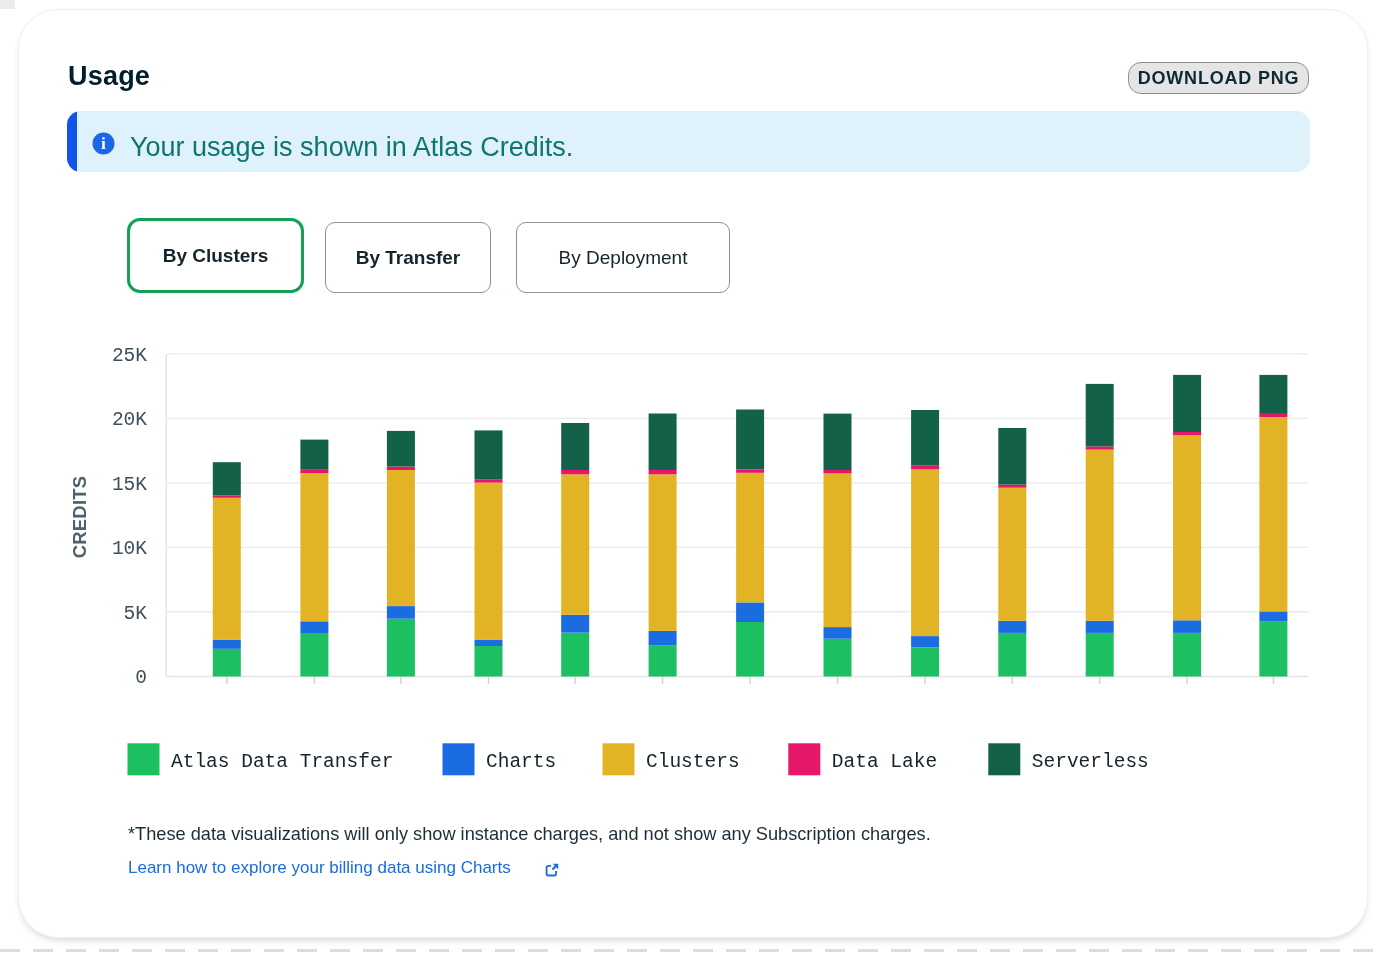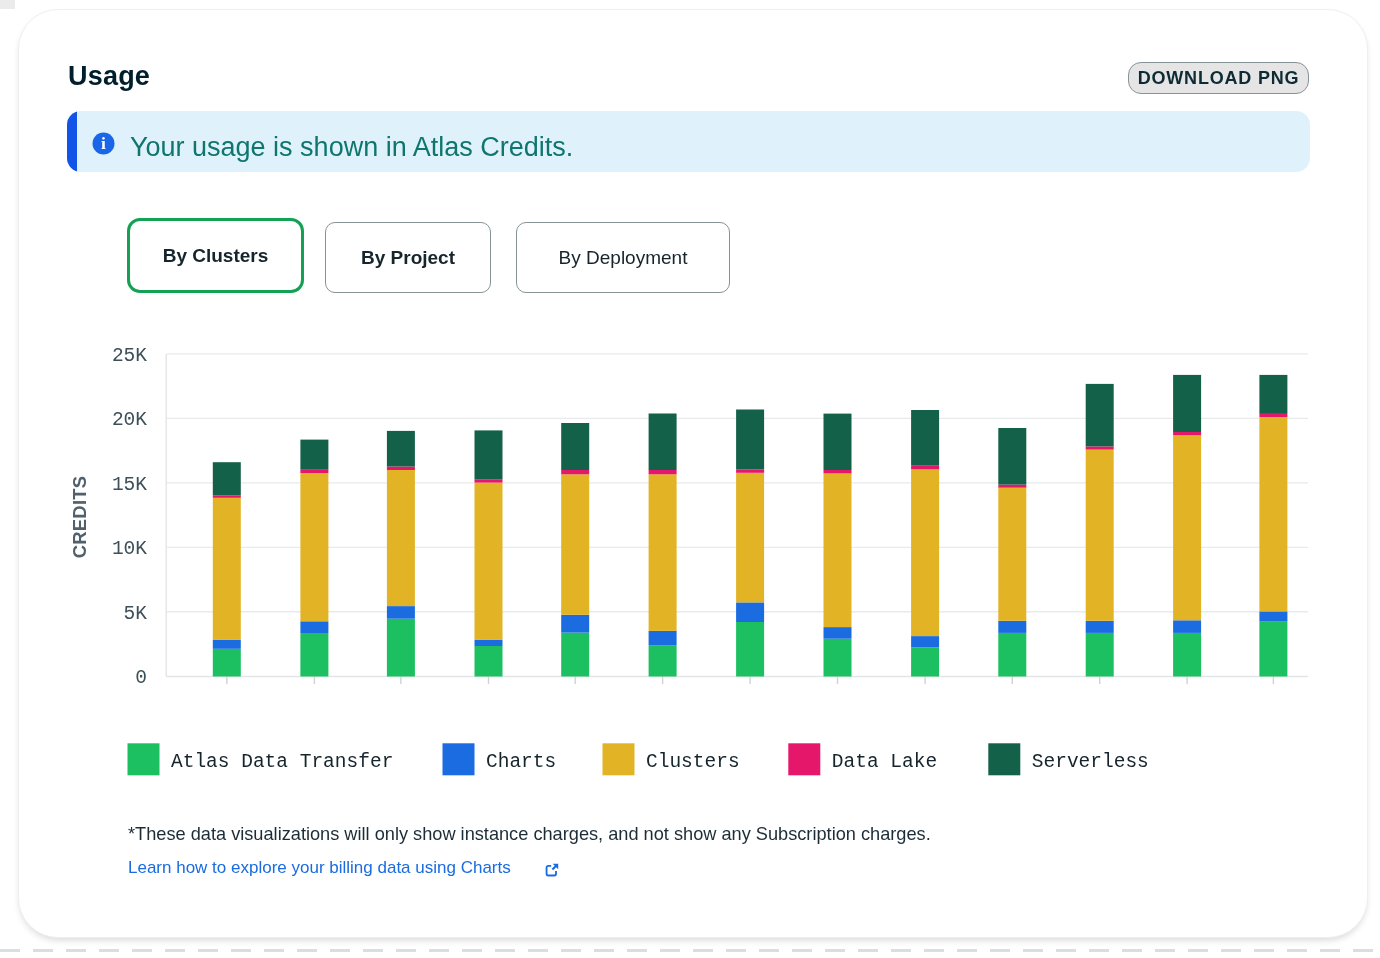--- a/index.html
+++ b/index.html
@@ -31,21 +31,21 @@
   <circle cx="11.5" cy="11.5" r="11" fill="#1A66E8"></circle>
   <text x="11.5" y="17.2" text-anchor="middle" font-family="Liberation Serif, serif" font-weight="bold" font-size="17.5" fill="#fff">i</text>
 </svg>
 <div class="abs" style="left:130px;top:132px;font-size:27px;color:#0f766e;text-align:right;">Your usage is shown in Atlas Credits.</div>
 
 <div class="abs" style="left:127px;top:218px;width:177px;height:75px;border:3px solid #12A155;
   border-radius:13px;background:#fff;box-sizing:border-box;display:flex;align-items:center;
   justify-content:center;font-size:19px;font-weight:bold;color:#16242C;">By Clusters</div>
 <div class="abs" style="left:325px;top:222px;width:166px;height:71px;border:1px solid #889397;
   border-radius:10px;background:#fff;box-sizing:border-box;display:flex;align-items:center;
-  justify-content:center;font-size:19px;font-weight:bold;color:#16242C;">By Project</div>
+  justify-content:center;font-size:19px;font-weight:bold;color:#16242C;">By Transfer</div>
 <div class="abs" style="left:516px;top:222px;width:214px;height:71px;border:1px solid #889397;
   border-radius:10px;background:#fff;box-sizing:border-box;display:flex;align-items:center;
   justify-content:center;font-size:19px;font-weight:normal;color:#16242C;">By Deployment</div>
 
 <svg class="abs" style="left:0;top:0;" width="1380" height="958" viewBox="0 0 1380 958">
 <line x1="166.5" y1="353.9" x2="1308" y2="353.9" stroke="#E8EAEC" stroke-width="1.4"></line>
 <line x1="166.5" y1="418.4" x2="1308" y2="418.4" stroke="#E8EAEC" stroke-width="1.4"></line>
 <line x1="166.5" y1="482.9" x2="1308" y2="482.9" stroke="#E8EAEC" stroke-width="1.4"></line>
 <line x1="166.5" y1="547.4" x2="1308" y2="547.4" stroke="#E8EAEC" stroke-width="1.4"></line>
 <line x1="166.5" y1="611.8" x2="1308" y2="611.8" stroke="#E8EAEC" stroke-width="1.4"></line>

